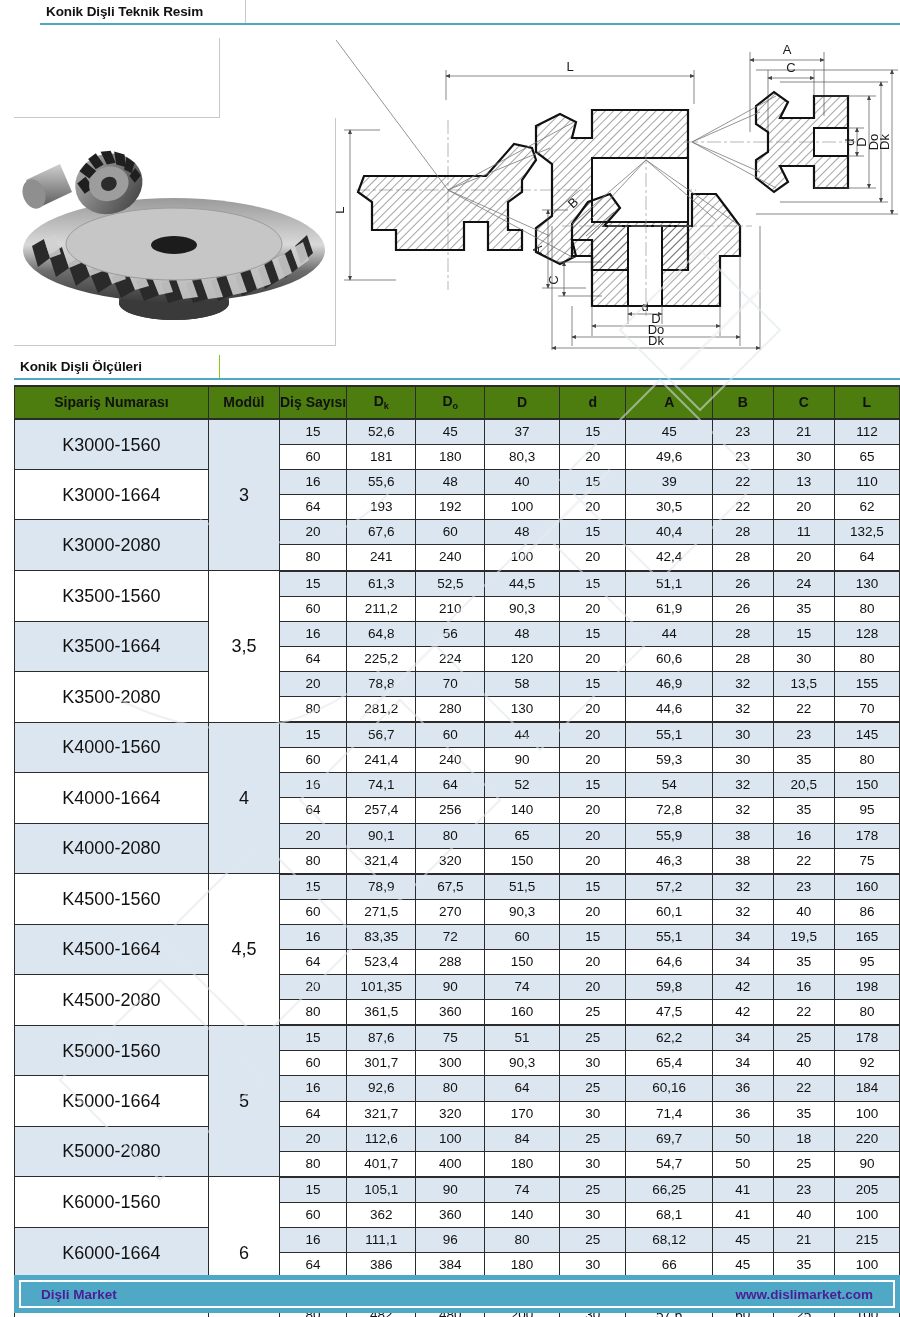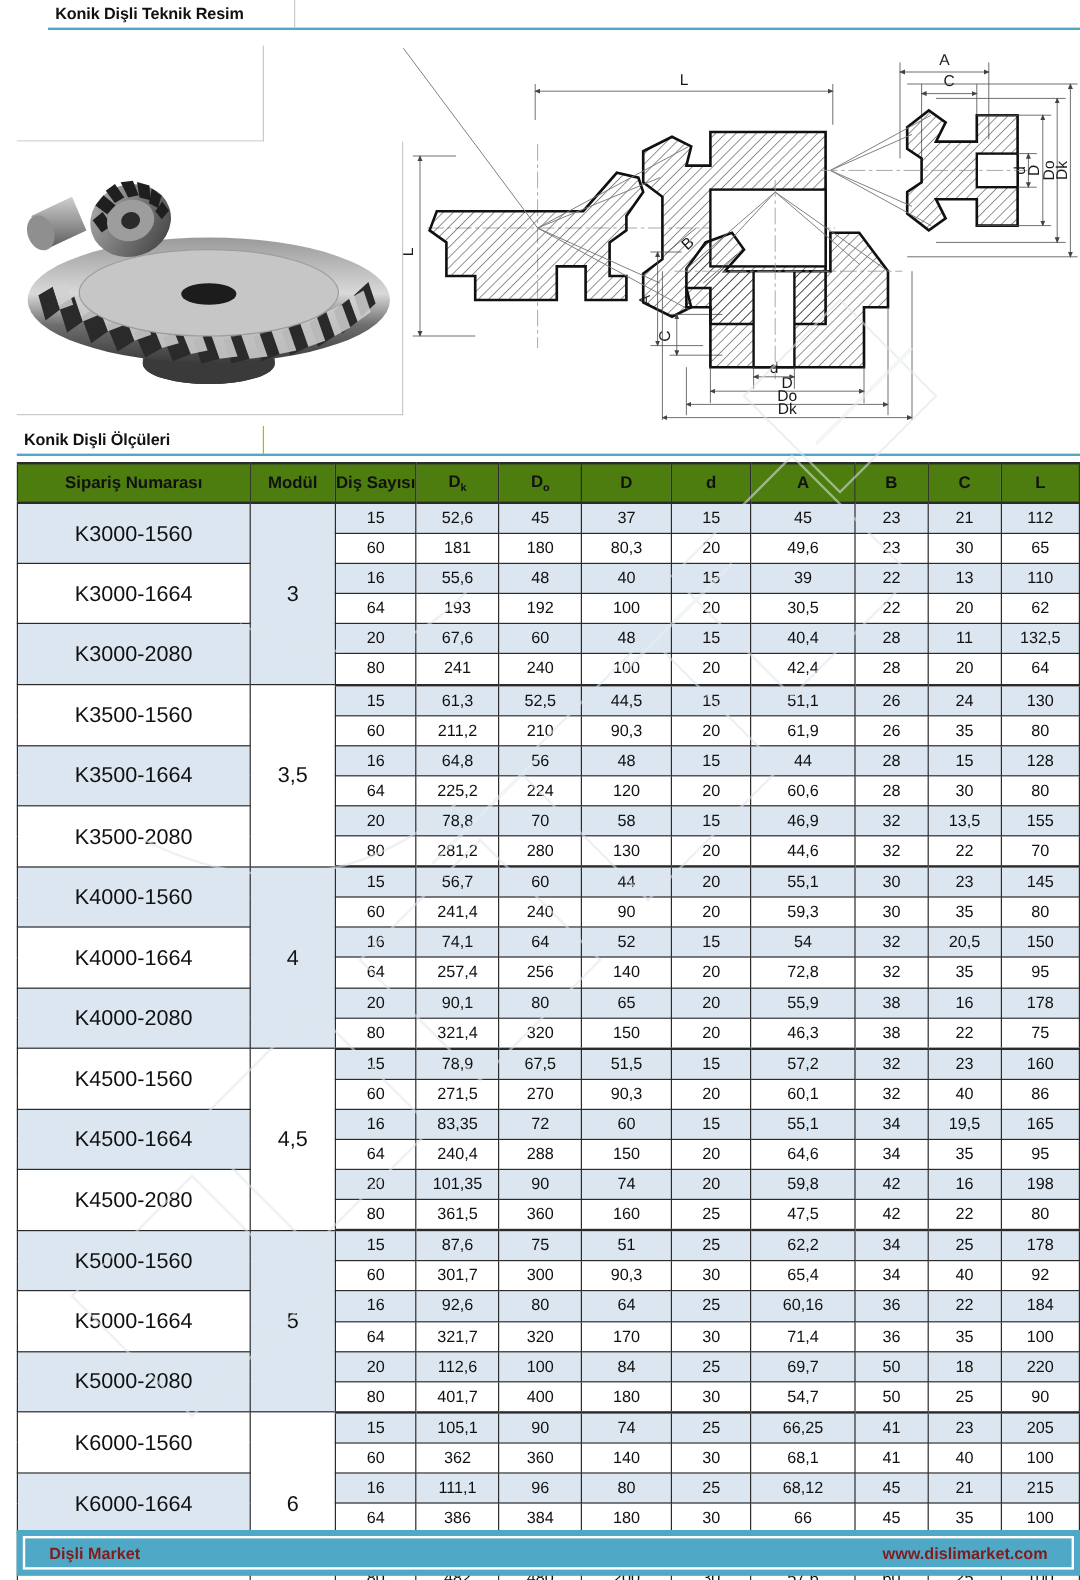--- a/index.html
+++ b/index.html
@@ -108,21 +108,21 @@
     background:#4fa8c6;
     border:1px solid #4fa8c6;
     padding:4px;
     z-index:3;
   }
   #footer .inner {
     width:100%; height:100%;
     border:2px solid #ffffff;
     display:flex; align-items:center; justify-content:space-between;
     padding:0 20px;
-    color:#7f1d1d;
+    color:#4c1d95;
     font-size:13.5px;
     font-weight:bold;
   }
 </style>
 </head>
 <body>
 
 <div id="heading1">
   <div class="head-block" style="position:relative;left:0;">
     <div class="head-title">Konik Dişli Teknik Resim</div>
@@ -674,21 +674,21 @@
         <td class="band">72</td>
         <td class="band">60</td>
         <td class="band">15</td>
         <td class="band">55,1</td>
         <td class="band">34</td>
         <td class="band">19,5</td>
         <td class="band">165</td>
       </tr>
       <tr>
         <td class="plain">64</td>
-        <td class="plain">240,4</td>
+        <td class="plain">523,4</td>
         <td class="plain">288</td>
         <td class="plain">150</td>
         <td class="plain">20</td>
         <td class="plain">64,6</td>
         <td class="plain">34</td>
         <td class="plain">35</td>
         <td class="plain">95</td>
       </tr>
       <tr>
         <td class="order plain" rowspan="2">K4500-2080</td>

